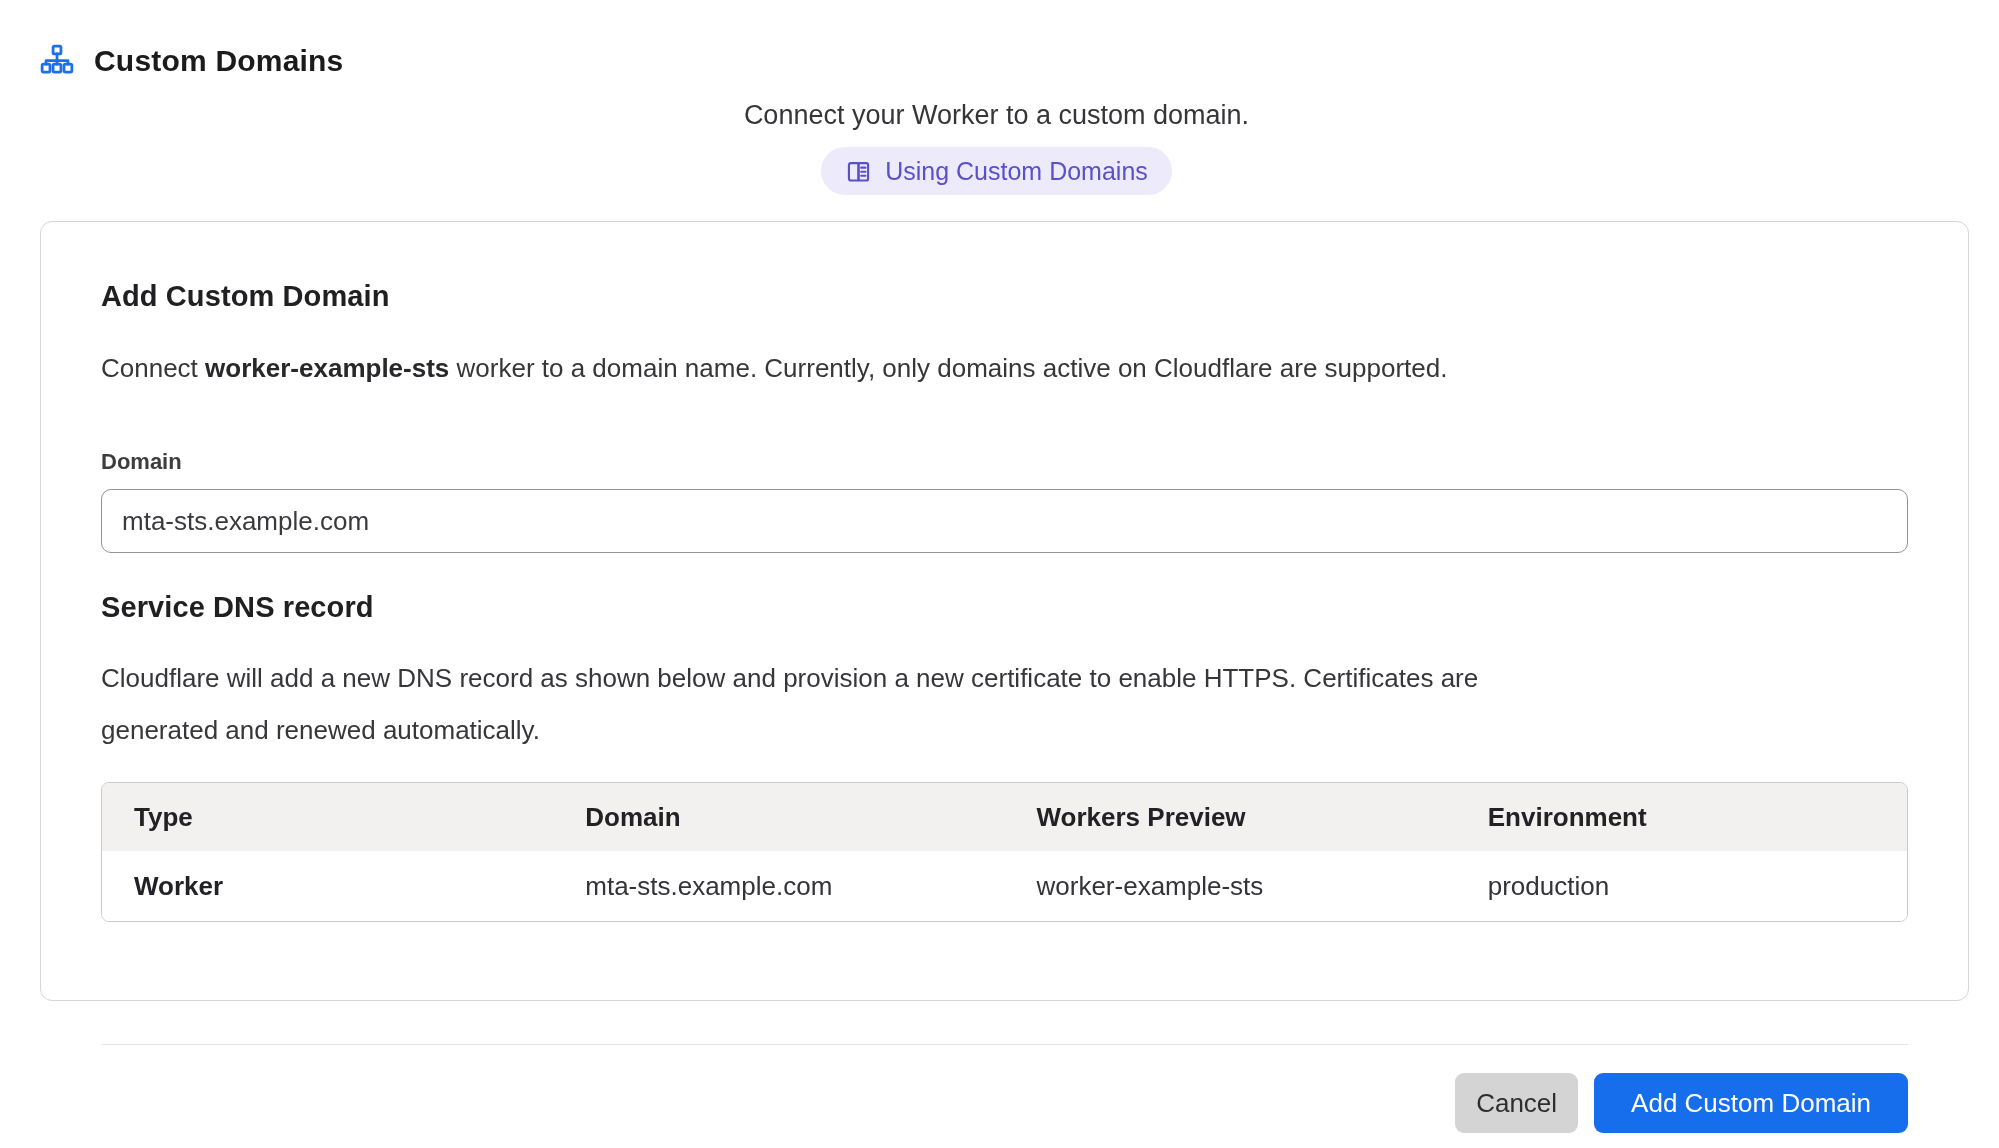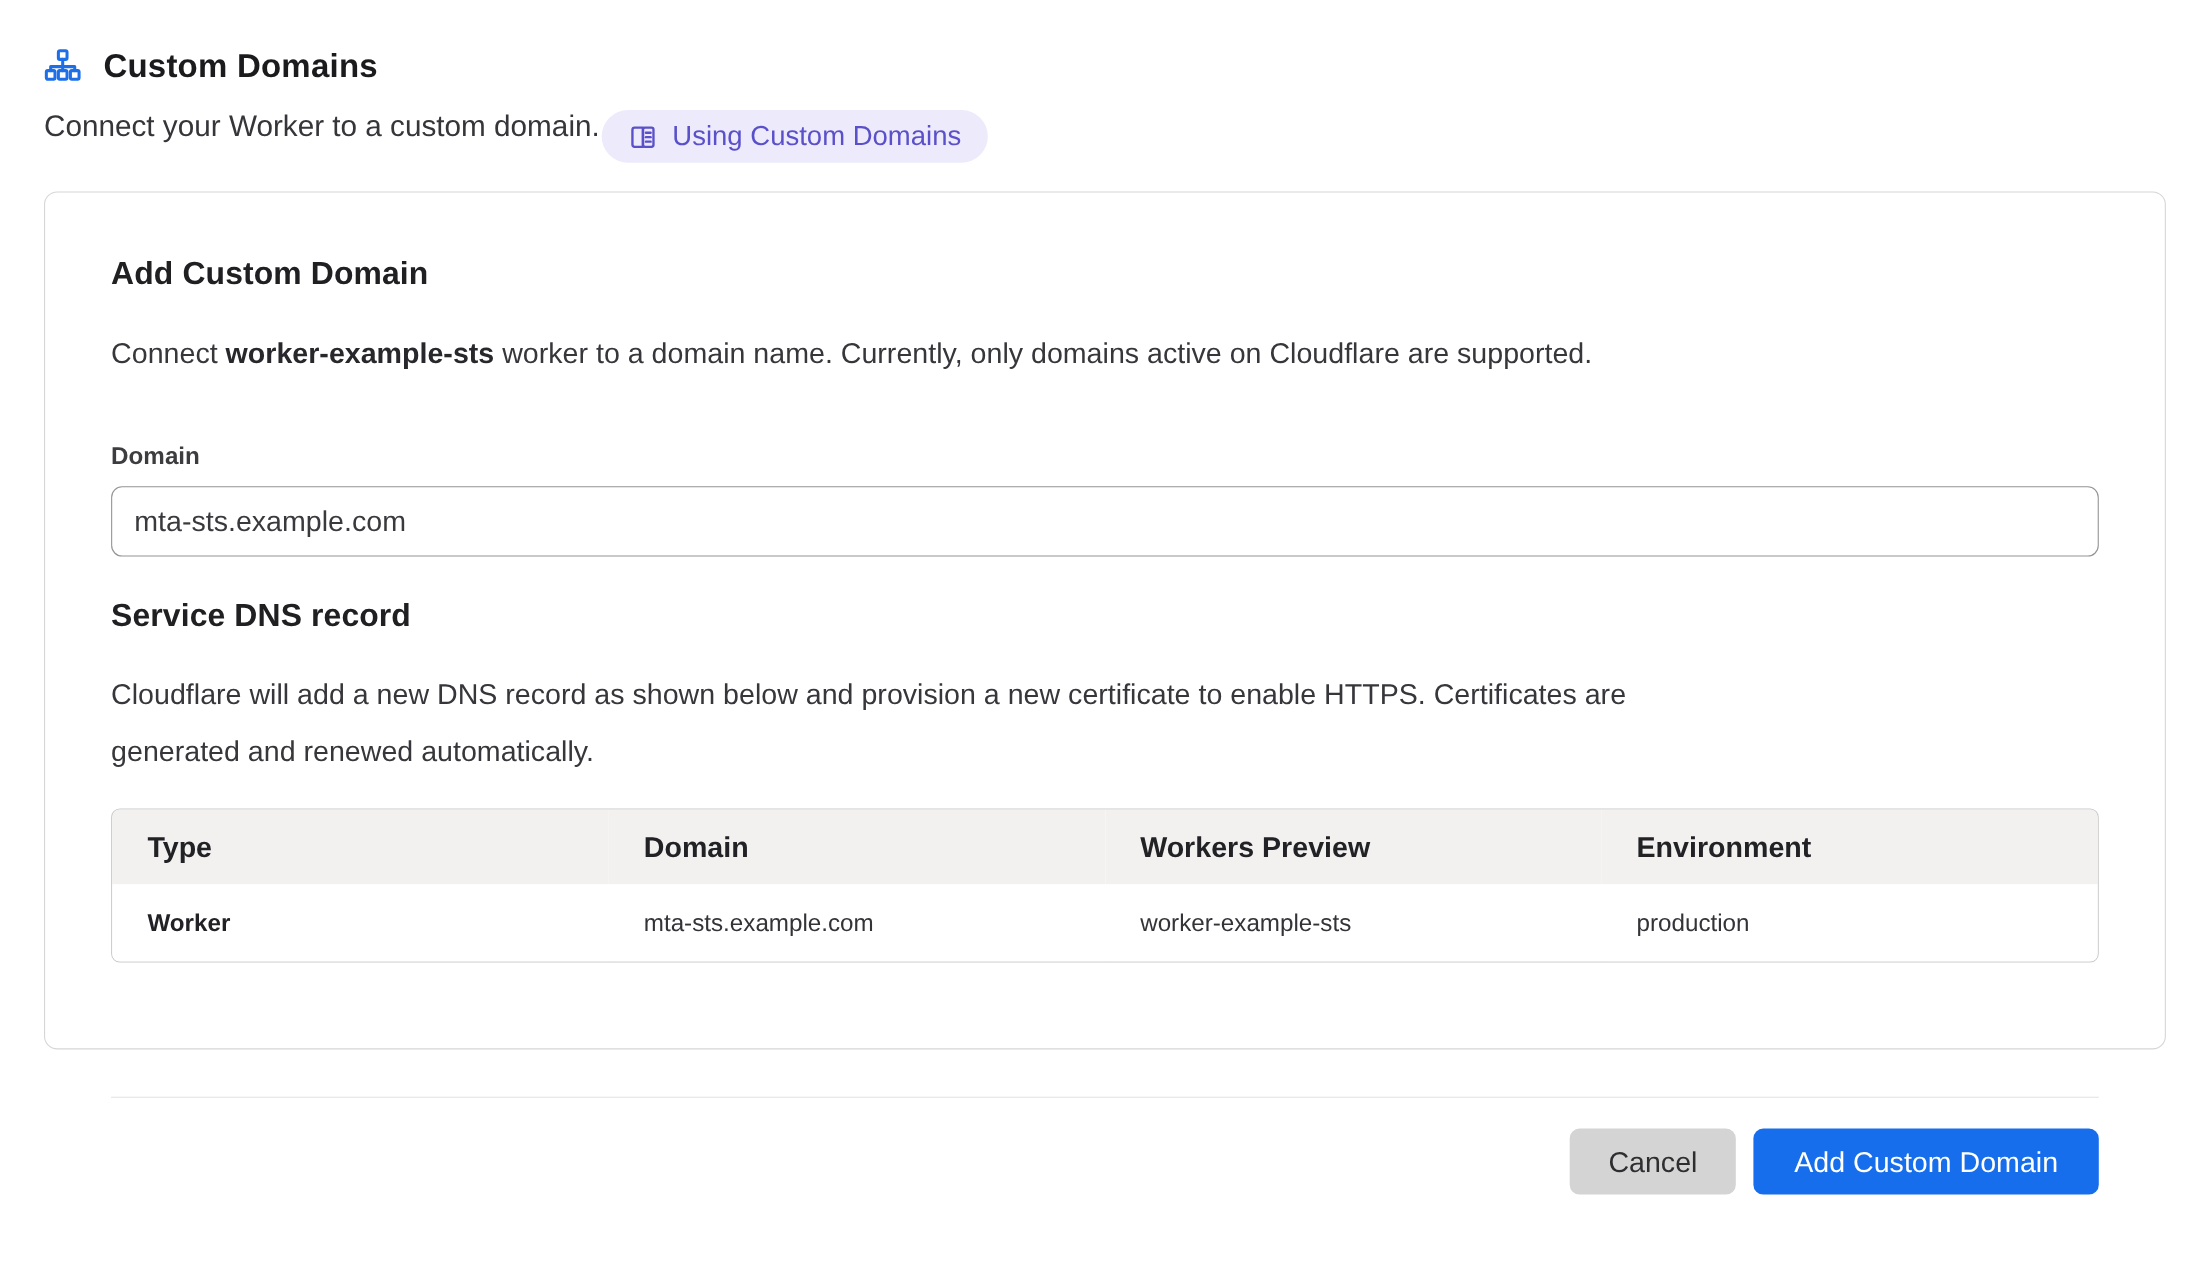--- a/index.html
+++ b/index.html
@@ -10,21 +10,21 @@
     color: #1e1e20;
     overflow: hidden;
   }
 
   
   .header { padding: 44px 46px 0 40px; }
   .title-row { display: flex; align-items: center; gap: 20px; }
   .title-row .icon-wrap { width: 34px; height: 34px; display: flex; align-items: center; justify-content: center; }
   h1.page-title { font-size: 30px; font-weight: 700; color: #1b1b1d; letter-spacing: 0.2px; }
 
-  .subtitle-row { margin-top: 22px; display: flex; gap: 2px; }
+  .subtitle-row { margin-top: 22px; display: flex; align-items: center; gap: 16px; flex-direction: column; }
   .subtitle { font-size: 27px; color: #35353a; }
   .docs-badge {
     display: inline-flex; align-items: center; gap: 13px;
     height: 48px; padding: 0 24px;
     background: #eceafb; border-radius: 26px;
     color: #5a50c9; font-size: 25px;
     cursor: pointer; border: none;
   }
 
   
@@ -66,35 +66,35 @@
     overflow: hidden;
   }
   table { width: 100%; border-collapse: collapse; table-layout: fixed; }
   thead tr { background: #f2f1f0; }
   th {
     height: 68px; text-align: left; padding: 0 16px 0 32px;
     font-size: 26px; font-weight: 600; color: #222226;
   }
   td {
     height: 70px; text-align: left; padding: 0 16px 0 32px;
-    font-size: 22px; font-weight: 400; color: #333338;
+    font-size: 26px; font-weight: 400; color: #333338;
     background: #ffffff;
   }
   td.cell-type { font-weight: 700; color: #222226; }
 
   
   .divider { margin-top: 122px; border-top: 1.5px solid #e4e4e4; height: 0; }
   .actions { margin-top: 28px; display: flex; justify-content: flex-end; gap: 16px; }
   .btn {
     height: 60px; border: none; border-radius: 9px;
     font-family: "Liberation Sans", "DejaVu Sans", sans-serif;
     font-size: 26px; cursor: pointer;
     display: inline-flex; align-items: center; justify-content: center;
   }
-  .btn-secondary { background: #d5d4d4; color: #2e2e31; padding: 0 35px; }
+  .btn-secondary { background: #d5d4d4; color: #2e2e31; padding: 0 21px; }
   .btn-primary  { background: #166eed; color: #ffffff; padding: 0 37px; }
 </style>
 </head>
 <body>
 
 <div class="header">
   <div class="title-row">
     <span class="icon-wrap">
       <svg width="34" height="34" viewBox="0 0 32 32" fill="none" stroke="#1d6fe8" stroke-width="2.6" stroke-linecap="round" stroke-linejoin="round">
         <rect x="12.3" y="2" width="7.4" height="7.4" rx="1.2"></rect>

